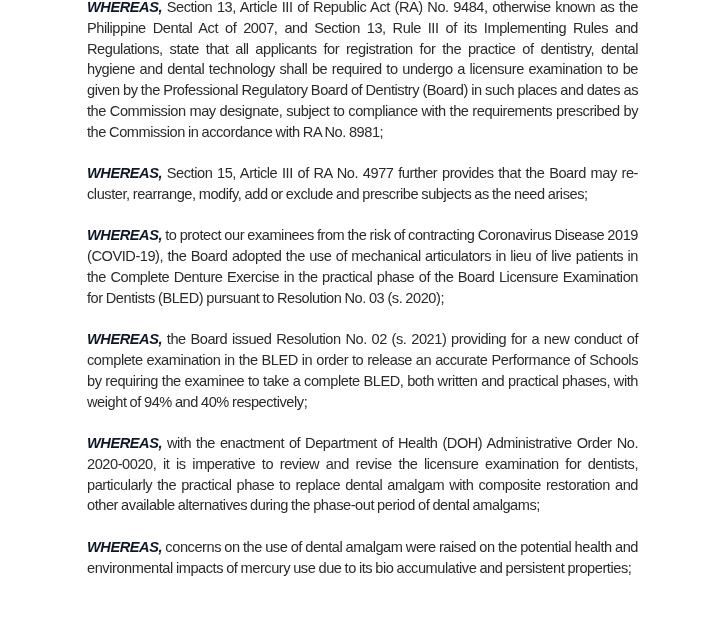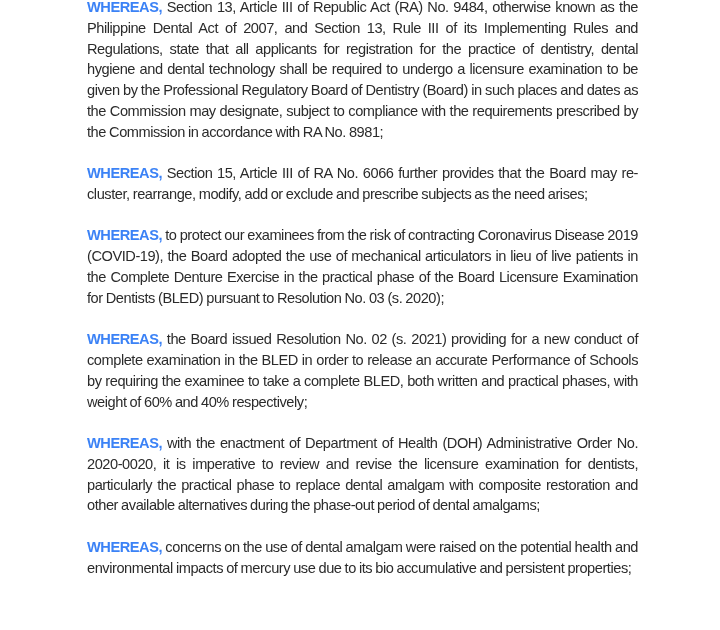--- a/index.html
+++ b/index.html
@@ -25,34 +25,35 @@
       letter-spacing: -0.45px;
       word-spacing: -0.5px;
     }
     .para {
       margin: 0 0 20.6px 0;
       text-align: justify;
       text-align-last: left;
     }
     .kw {
       font-weight: bold;
-      color: #3b82f6;
+      color: #0f172a;
+      font-style: italic;
     }
   </style>
 </head>
 <body>
 
 <div class="page">
 
   <p class="para"><span class="kw">WHEREAS,</span><span> Section 13, Article III of Republic Act (RA) No. 9484, otherwise known as the Philippine Dental Act of 2007, and Section 13, Rule III of its Implementing Rules and Regulations, state that all applicants for registration for the practice of dentistry, dental hygiene and dental technology shall be required to undergo a licensure examination to be given by the Professional Regulatory Board of Dentistry (Board) in such places and dates as the Commission may designate, subject to compliance with the requirements prescribed by the Commission in accordance with RA No. 8981;</span></p>
 
-  <p class="para"><span class="kw">WHEREAS,</span><span> Section 15, Article III of RA No. 6066 further provides that the Board may re-cluster, rearrange, modify, add or exclude and prescribe subjects as the need arises;</span></p>
+  <p class="para"><span class="kw">WHEREAS,</span><span> Section 15, Article III of RA No. 4977 further provides that the Board may re-cluster, rearrange, modify, add or exclude and prescribe subjects as the need arises;</span></p>
 
 
   <p class="para"><span class="kw">WHEREAS,</span><span> to protect our examinees from the risk of contracting Coronavirus Disease 2019 (COVID-19), the Board adopted the use of mechanical articulators in lieu of live patients in the Complete Denture Exercise in the practical phase of the Board Licensure Examination for Dentists (BLED) pursuant to Resolution No. 03 (s. 2020);</span></p>
 
-  <p class="para"><span class="kw">WHEREAS,</span><span> the Board issued Resolution No. 02 (s. 2021) providing for a new conduct of complete examination in the BLED in order to release an accurate Performance of Schools by requiring the examinee to take a complete BLED, both written and practical phases, with weight of 60% and 40% respectively;</span></p>
+  <p class="para"><span class="kw">WHEREAS,</span><span> the Board issued Resolution No. 02 (s. 2021) providing for a new conduct of complete examination in the BLED in order to release an accurate Performance of Schools by requiring the examinee to take a complete BLED, both written and practical phases, with weight of 94% and 40% respectively;</span></p>
 
   <p class="para"><span class="kw">WHEREAS,</span><span> with the enactment of Department of Health (DOH) Administrative Order No. 2020-0020, it is imperative to review and revise the licensure examination for dentists, particularly the practical phase to replace dental amalgam with composite restoration and other available alternatives during the phase-out period of dental amalgams;</span></p>
 
   <p class="para"><span class="kw">WHEREAS,</span><span> concerns on the use of dental amalgam were raised on the potential health and environmental impacts of mercury use due to its bio accumulative and persistent properties;</span></p>
 
 </div>
 
 </body></html>

